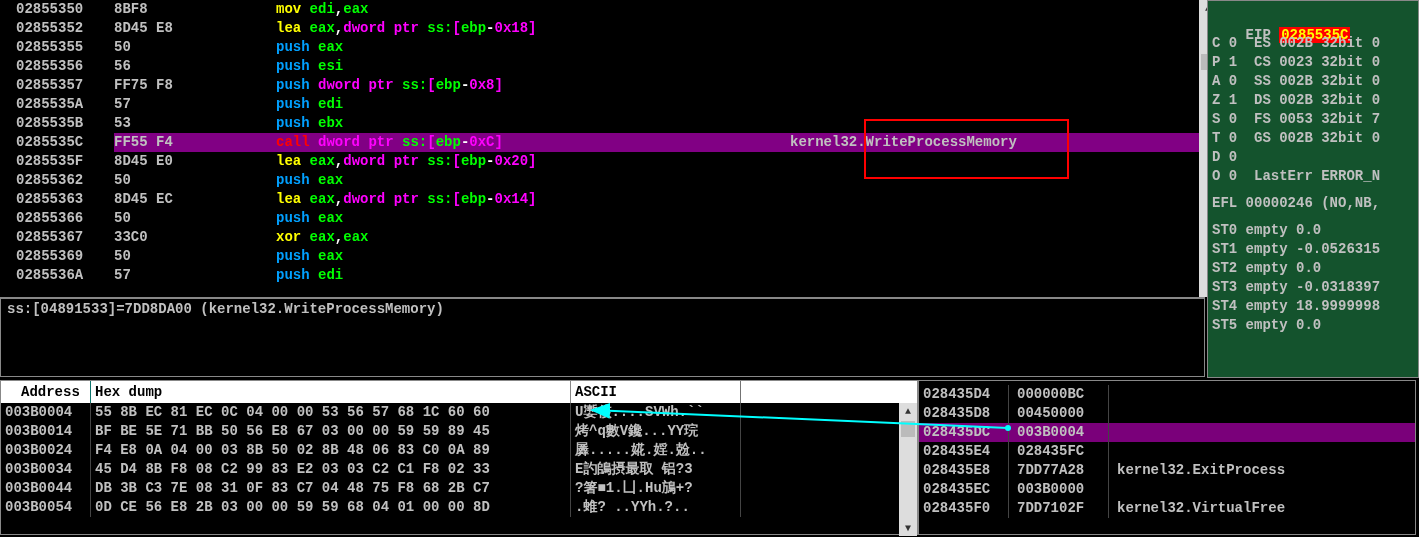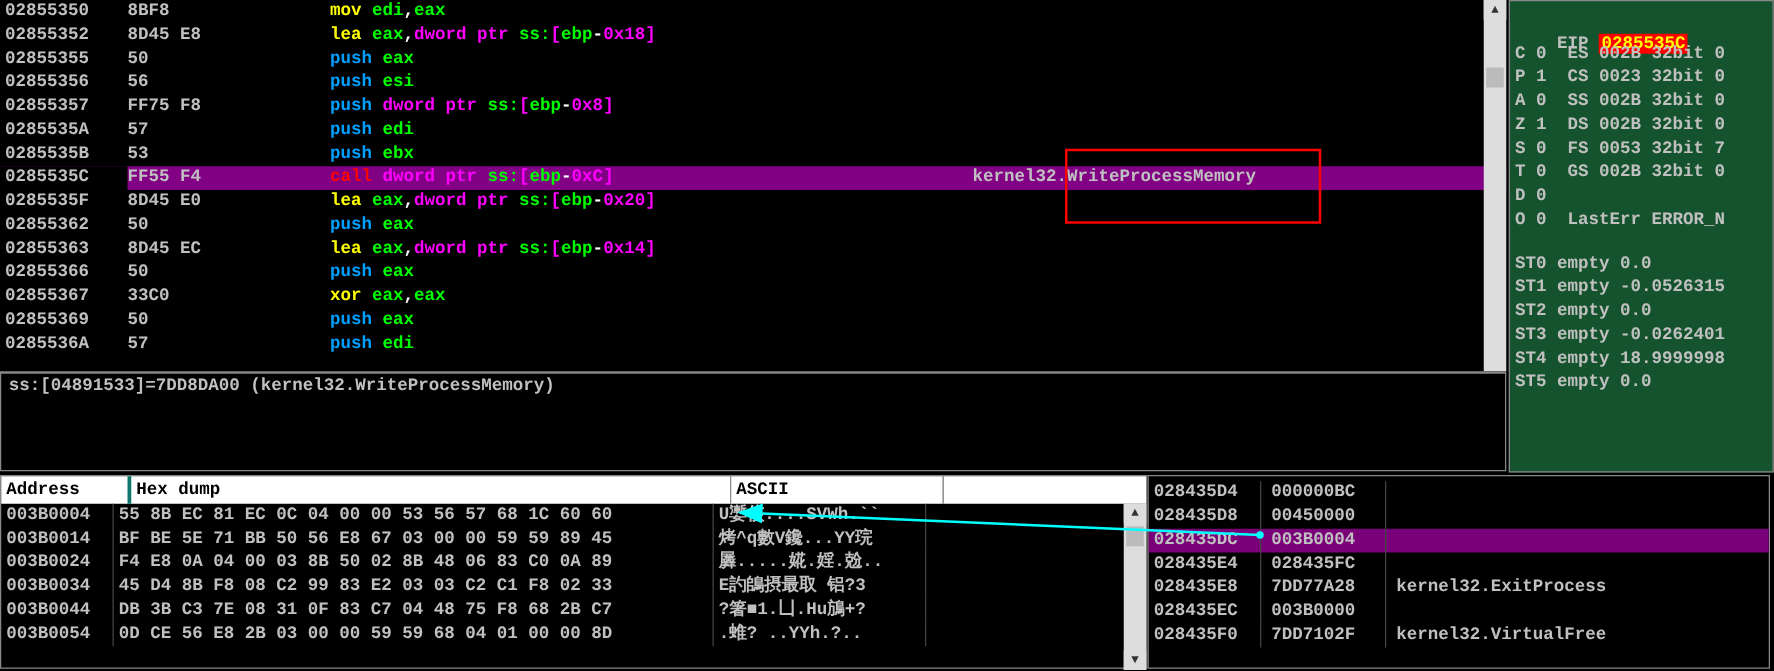--- a/index.html
+++ b/index.html
@@ -1,39 +1,39 @@
 <!DOCTYPE html>
 <html><head>
 <meta charset="utf-8">
 <style>
 *{margin:0;padding:0;box-sizing:border-box}
 body{background:#000;font-family:'Consolas','Courier New',monospace;font-size:14px;font-weight:bold;color:#fff;overflow:hidden;width:1419px;height:537px;position:relative}
 .pane{position:absolute;background:#000;border:1px solid #888}
-.disasm-pane{left:0;top:0;width:1205px;height:297px;border:none}
+.disasm-pane{left:12px;top:0;width:1205px;height:297px;border:none}
 .disasm-row{display:flex;height:19px;line-height:19px;white-space:pre}
 .col-addr{width:102px;padding-left:4px}
 .col-bytes{width:162px}
 .col-dis{width:510px}
 .col-cmt{flex:1;padding-left:4px}
 .hl{background:#810084}
 .c-addr{color:#c0c0c0}
 .c-hex{color:#c0c0c0}
 .c-mnemb{color:#00a0ff}
 .c-mnemo{color:#ffff00}
 .c-mnemc{color:#ff0000}
 .c-reg{color:#00ff00}
 .c-ptr{color:#ff00ff}
 .c-comma{color:#fff}
 .c-grey{color:#c0c0c0}
 .redbox{position:absolute;border:2px solid #ff0000;background:transparent;pointer-events:none}
 .info-pane{left:0;top:297px;width:1205px;height:80px;border-top:2px solid #888}
 .info-line{padding:2px 6px;color:#c0c0c0}
 .hexdump-pane{left:0;top:380px;width:918px;height:155px;border:1px solid #888}
 .header-row{display:flex;background:#fff;color:#000;height:22px;line-height:22px}
-.hhdr-addr{width:104px;padding-left:4px;border-right:3px solid #0f766e}
+.hhdr-addr{width:90px;padding-left:20px;border-right:1px solid #0f766e}
 .hhdr-hex{width:480px;padding-left:4px;border-right:1px solid #888}
 .hhdr-asc{width:170px;padding-left:4px;border-right:1px solid #737373}
 .hrow{display:flex;height:19px;line-height:19px;white-space:pre}
 .hrow .a{width:90px;padding-left:4px;color:#c0c0c0;border-right:1px solid #444}
 .hrow .h{width:480px;padding-left:4px;color:#c0c0c0;border-right:1px solid #444}
 .hrow .s{width:170px;padding-left:4px;color:#c0c0c0;border-right:1px solid #444}
 .stack-pane{left:918px;top:380px;width:498px;height:155px}
 .srow{display:flex;height:19px;line-height:19px}
 .srow .sa{width:90px;padding-left:4px;color:#c0c0c0;border-right:1px solid #444}
 .srow .sv{width:100px;padding-left:8px;color:#c0c0c0;border-right:1px solid #444}
@@ -88,26 +88,27 @@
       <div class="regline">C 0  ES 002B 32bit 0</div>
       <div class="regline">P 1  CS 0023 32bit 0</div>
       <div class="regline">A 0  SS 002B 32bit 0</div>
       <div class="regline">Z 1  DS 002B 32bit 0</div>
       <div class="regline">S 0  FS 0053 32bit 7</div>
       <div class="regline">T 0  GS 002B 32bit 0</div>
       <div class="regline">D 0</div>
       <div class="regline">O 0  LastErr ERROR_N</div>
     </div>
   <div style="height:8px"></div>
+  <div class="regline">EFL 00000246 (NO,NB,</div>
   <div style="height:8px"></div>
   <div id="fpu-rows">
       <div class="regline">ST0 empty 0.0</div>
       <div class="regline">ST1 empty -0.0526315</div>
       <div class="regline">ST2 empty 0.0</div>
-      <div class="regline">ST3 empty -0.0262401</div>
+      <div class="regline">ST3 empty -0.0318397</div>
       <div class="regline">ST4 empty 18.9999998</div>
       <div class="regline">ST5 empty 0.0</div>
     </div>
 </div>
 
 <div class="pane hexdump-pane">
   <div class="header-row">
     <div class="hhdr-addr">Address</div>
     <div class="hhdr-hex">Hex dump</div>
     <div class="hhdr-asc">ASCII</div>

